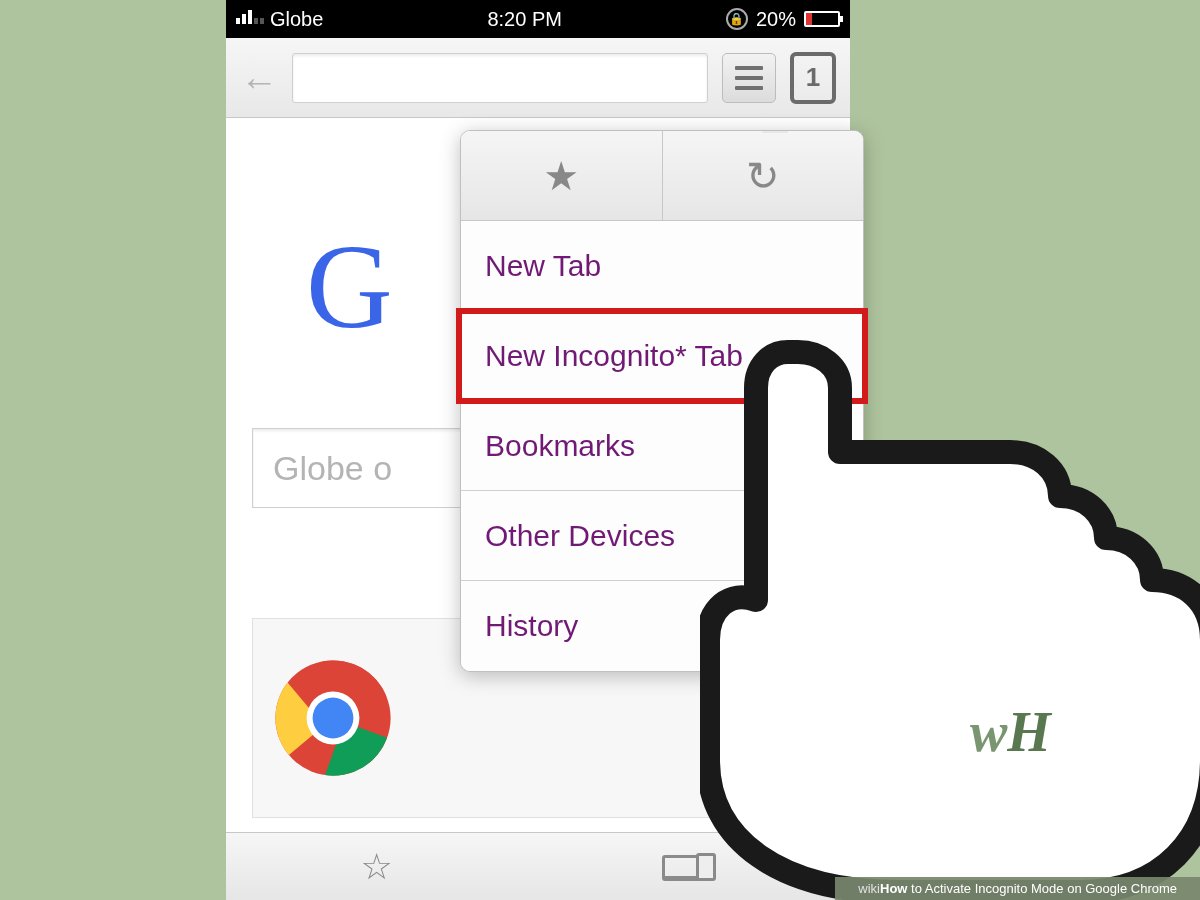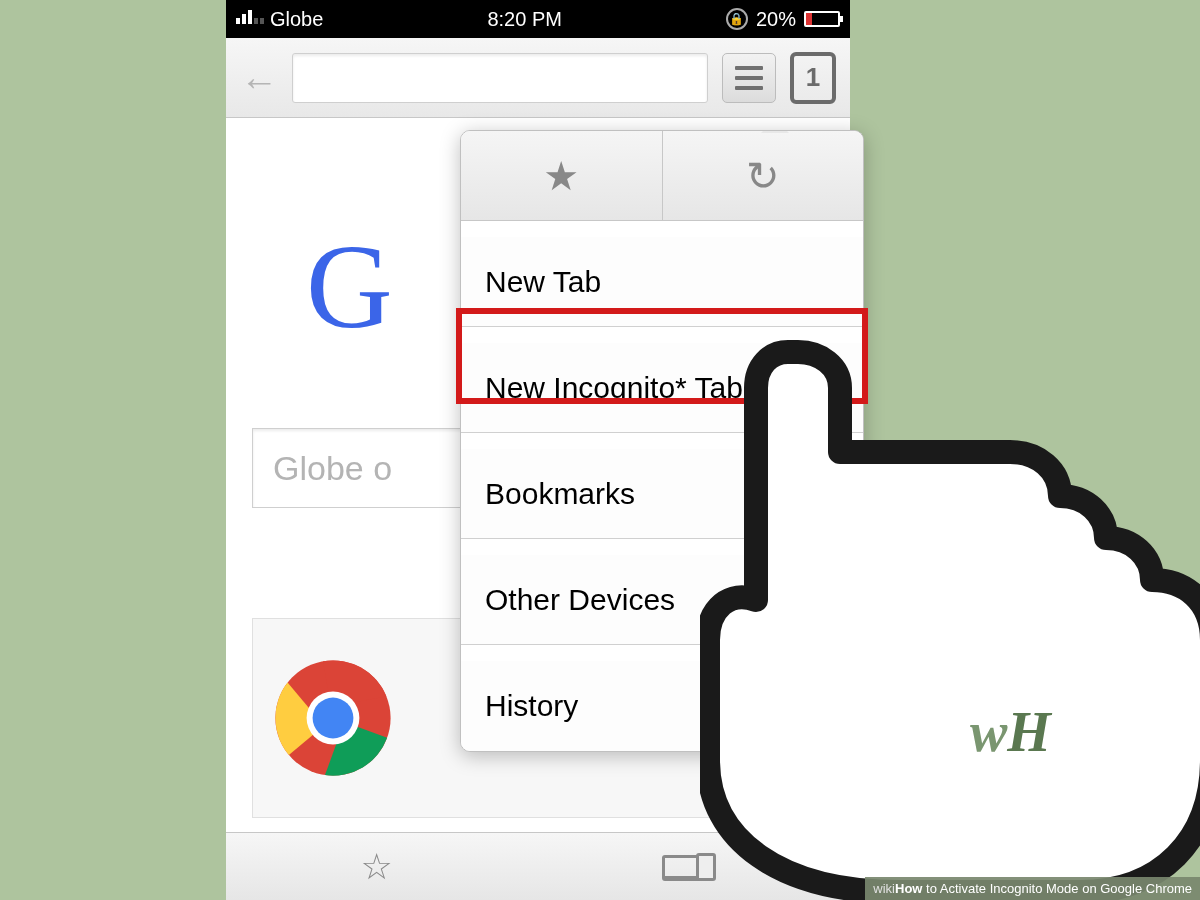--- a/index.html
+++ b/index.html
@@ -152,24 +152,23 @@
   .dd-top-cell{
     flex:1;display:flex;align-items:center;justify-content:center;
     font-size:40px;color:#888;
   }
   .dd-top-cell:first-child{border-right:1px solid #c7c7c7;}
   .dd-item{
     height:90px;
     display:flex;align-items:center;
     padding:0 24px;
     font-size:30px;
-    color:#000000;
+    color:#701a75;
     border-bottom:1px solid #d0d0d0;
     background:#fdfdfd;
-    margin-top:16px;
   }
   .dd-item:last-child{border-bottom:none;}
   .highlight-box{
     position:absolute;
     left:456px; top:308px;
     width:412px; height:96px;
     border:6px solid #d31a1a;
     pointer-events:none;
   }
   .hand{
@@ -188,21 +187,21 @@
     pointer-events:none;
   }
   .hand-logo .w{color:#7a9670;}
   .hand-logo .h{color:#5a7850;}
   .caption{
     position:absolute;
     right:0; bottom:0;
     background:rgba(120,135,110,.92);
     color:#fff;
     font-size:13px;
-    padding:4px 8px;
+    padding:4px 23px;
     font-family:Arial,sans-serif;
   }
   .caption .wiki{color:#e0e0e0;}
   .caption .how{font-weight:bold;}
   .devices-icon{display:inline-flex;align-items:flex-end;}
   .devices-icon .lap{width:40px;height:26px;border:3px solid #8a8a8a;border-bottom-width:5px;border-radius:3px;}
   .devices-icon .tab{width:20px;height:28px;border:3px solid #8a8a8a;border-radius:3px;margin-left:-6px;background:#eee;}
 </style>
 </head>
 <body>

